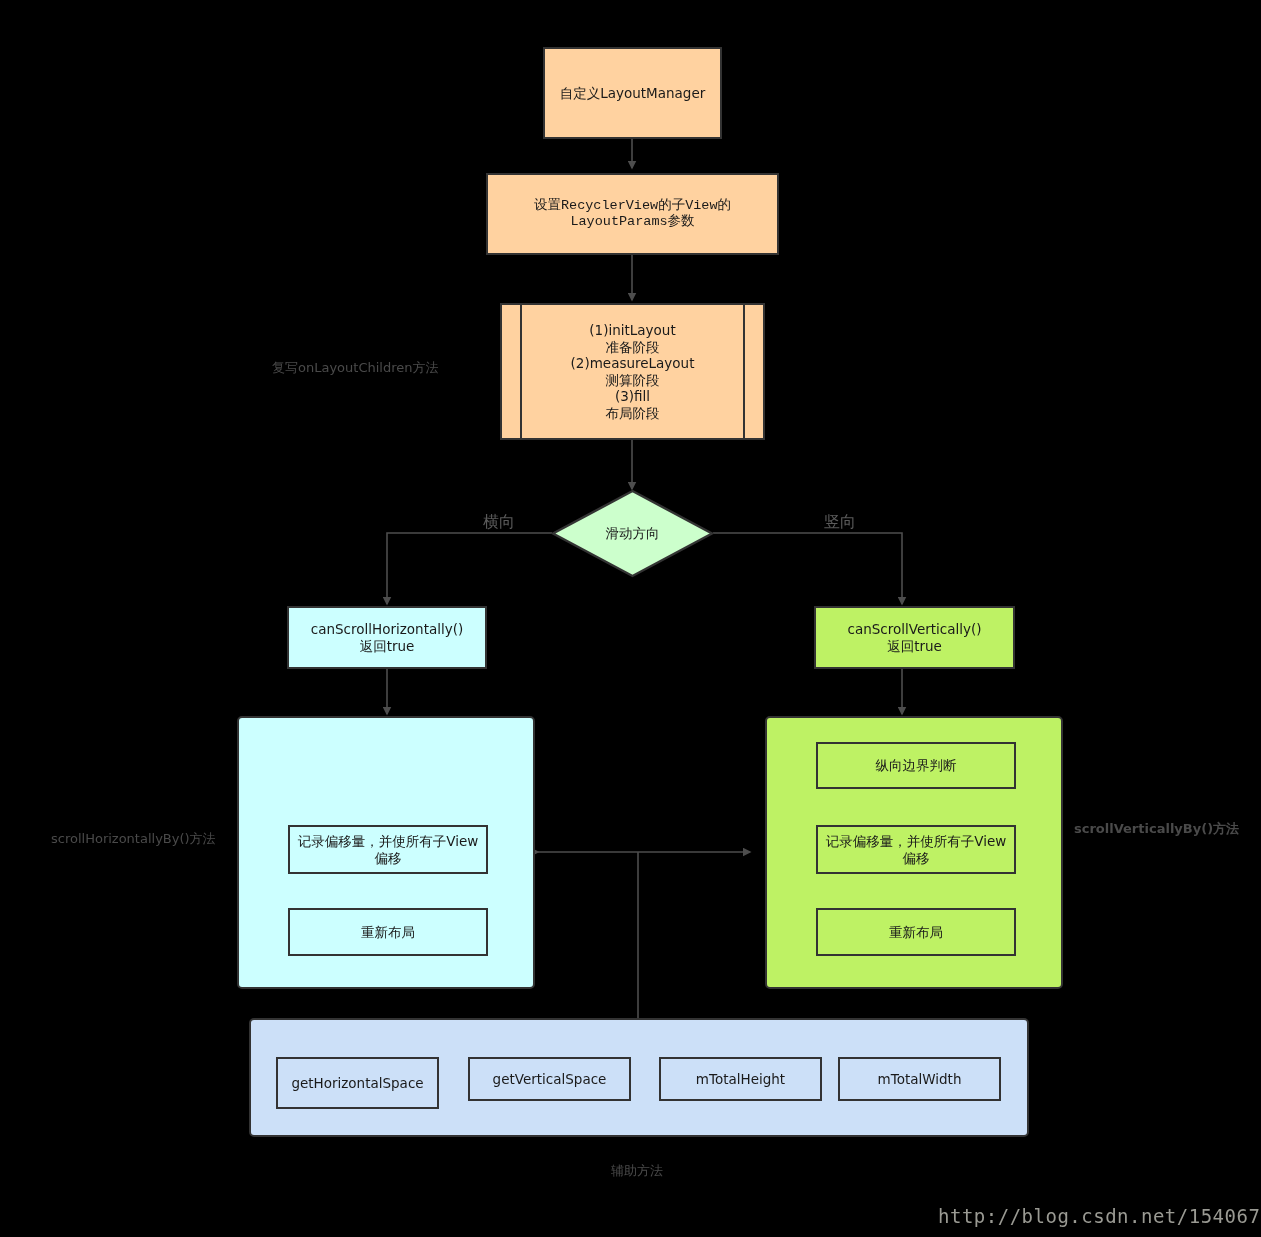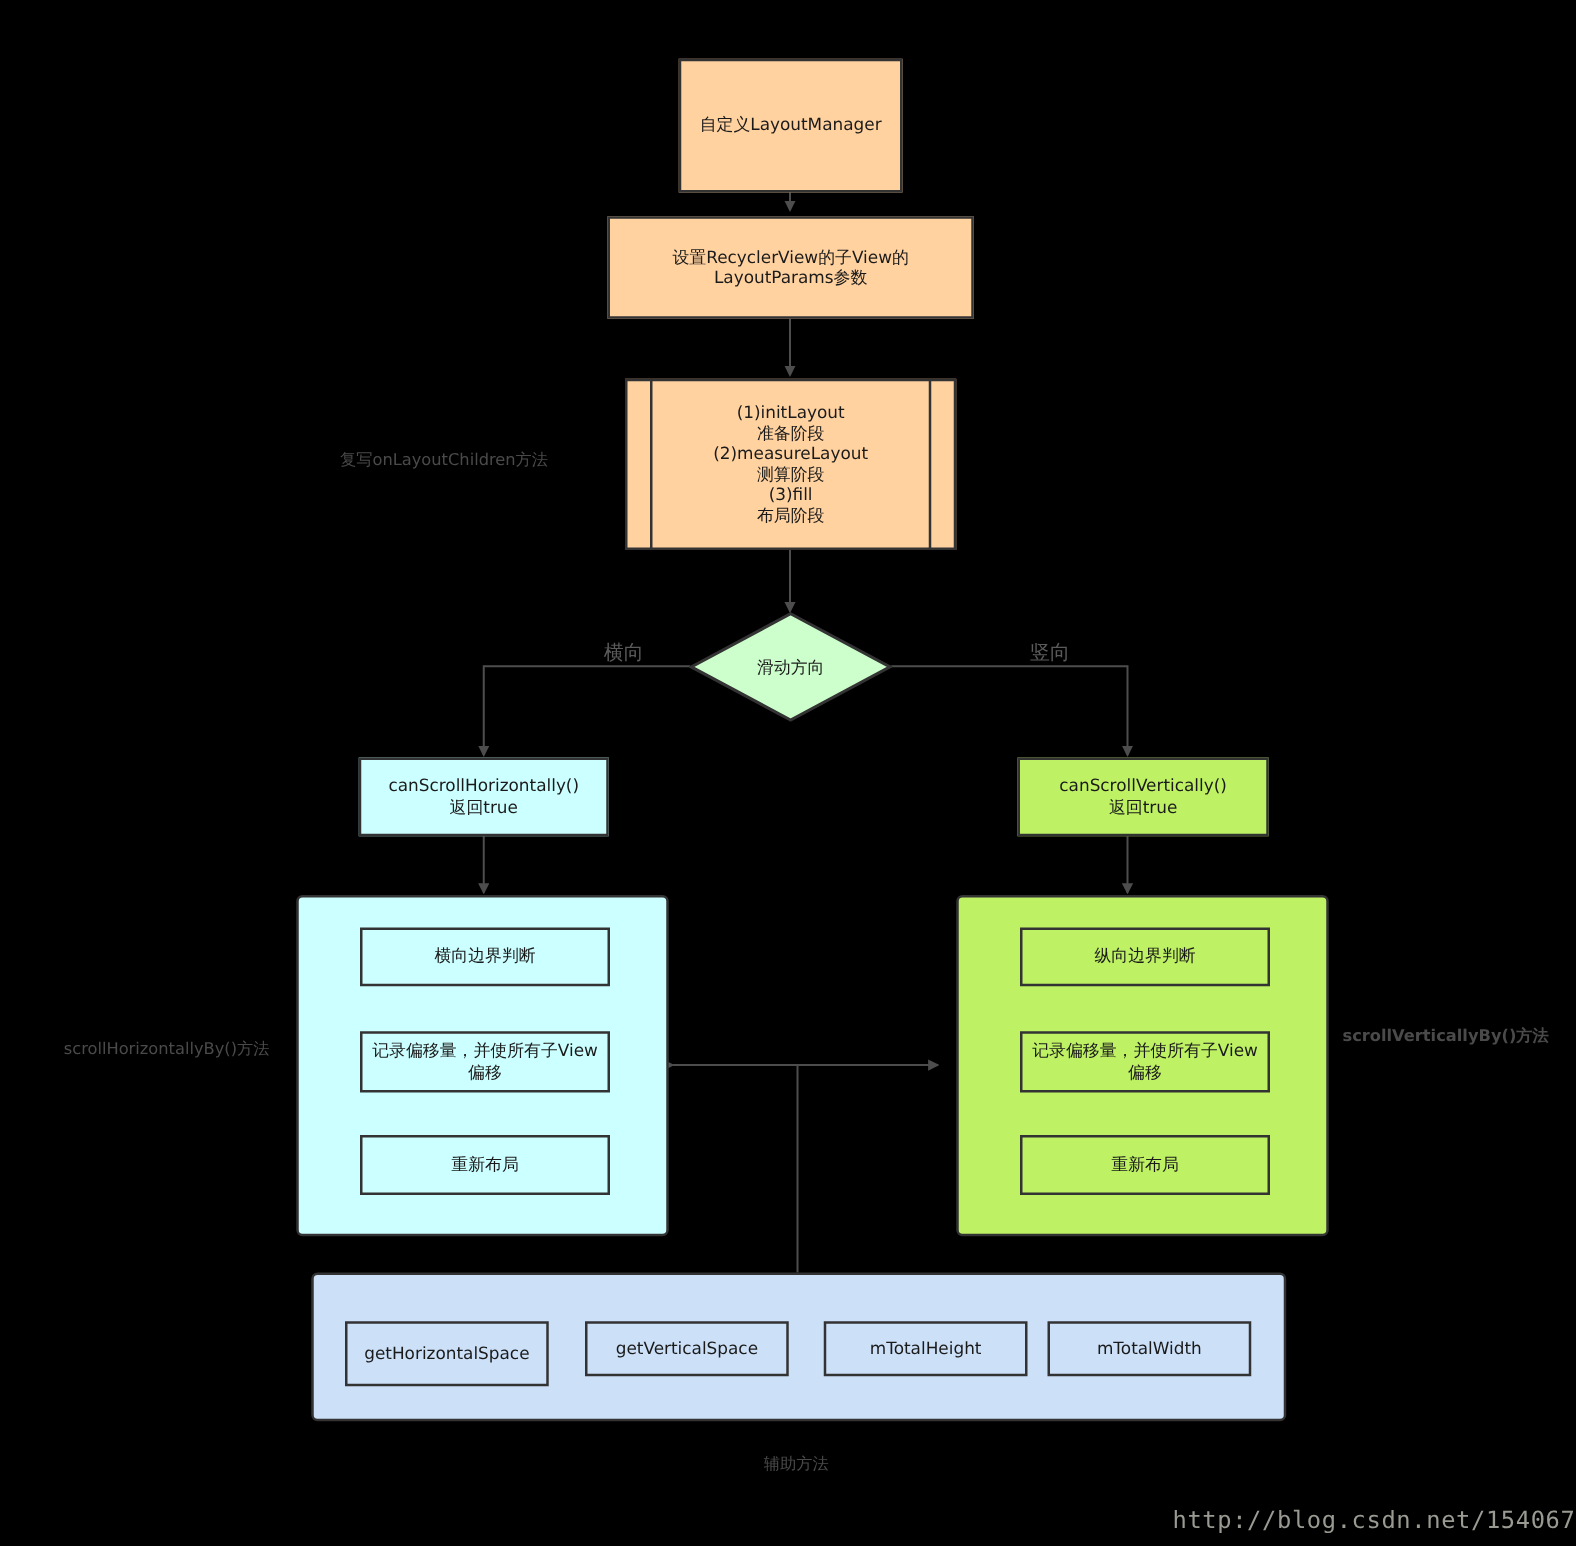--- a/index.html
+++ b/index.html
@@ -131,23 +131,23 @@
 
       <line x1="903" y1="791" x2="903" y2="822" marker-end="url(#arrow)"></line>
       <line x1="903" y1="875" x2="903" y2="905" marker-end="url(#arrow)"></line>
 
       <line x1="538" y1="852" x2="750" y2="852" marker-start="url(#arrowrev)" marker-end="url(#arrow)"></line>
 
       <line x1="638" y1="852" x2="638" y2="1018"></line>
     </g>
   </svg>
 
-  <div class="node orange" style="left:543px; top:47px; width:179px; height:107px;">自定义LayoutManager</div>
+  <div class="node orange" style="left:543px; top:47px; width:179px; height:92px;">自定义LayoutManager</div>
 
-  <div class="node orange" style="left:486px; top:173px; width:293px; height:82px;">设置RecyclerView的子View的
+  <div class="node orange" style="left:486px; top:173px; width:293px; height:82px;font-family:Liberation Mono, monospace;">设置RecyclerView的子View的
 LayoutParams参数</div>
 
   <div class="node orange predef" style="left:500px; top:303px; width:265px; height:137px;">(1)initLayout
 准备阶段
 (2)measureLayout
 测算阶段
 (3)fill
 布局阶段</div>
 
   <div class="diamond" style="left:551px; top:489px; width:163px; height:89px;">
@@ -161,21 +161,20 @@
   <div class="edge-label" style="left:782px; top:512px;text-align:right;">竖向</div>
 
   <div class="node cyan" style="left:287px; top:606px; width:200px; height:63px;">canScrollHorizontally()
 返回true</div>
 
   <div class="node yellow" style="left:801px; top:606px; width:201px; height:63px;">canScrollVertically()
 返回true</div>
 
   <div class="group cyan" style="left:237px; top:716px; width:298px; height:273px;"></div>
 
-  <div class="node cyan" style="left:288px; top:742px; width:200px; height:47px;">横向边界判断</div>
   <div class="node cyan" style="left:288px; top:825px; width:200px; height:49px;">记录偏移量，并使所有子View
 偏移</div>
   <div class="node cyan" style="left:288px; top:908px; width:200px; height:48px;">重新布局</div>
 
   <div class="group yellow" style="left:752px; top:716px; width:298px; height:273px;"></div>
 
   <div class="node yellow" style="left:803px; top:742px; width:200px; height:47px;">纵向边界判断</div>
   <div class="node yellow" style="left:803px; top:825px; width:200px; height:49px;">记录偏移量，并使所有子View
 偏移</div>
   <div class="node yellow" style="left:803px; top:908px; width:200px; height:48px;">重新布局</div>

